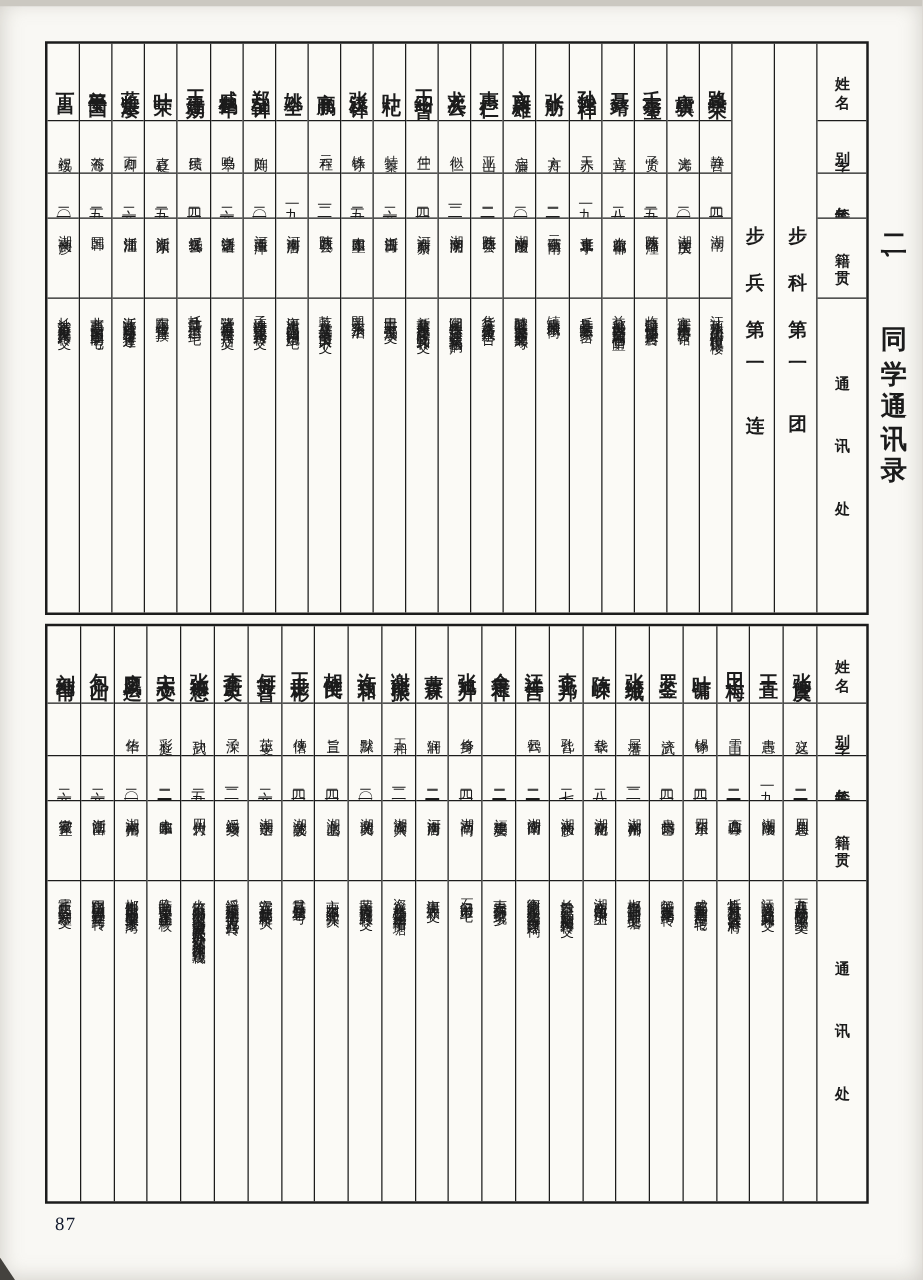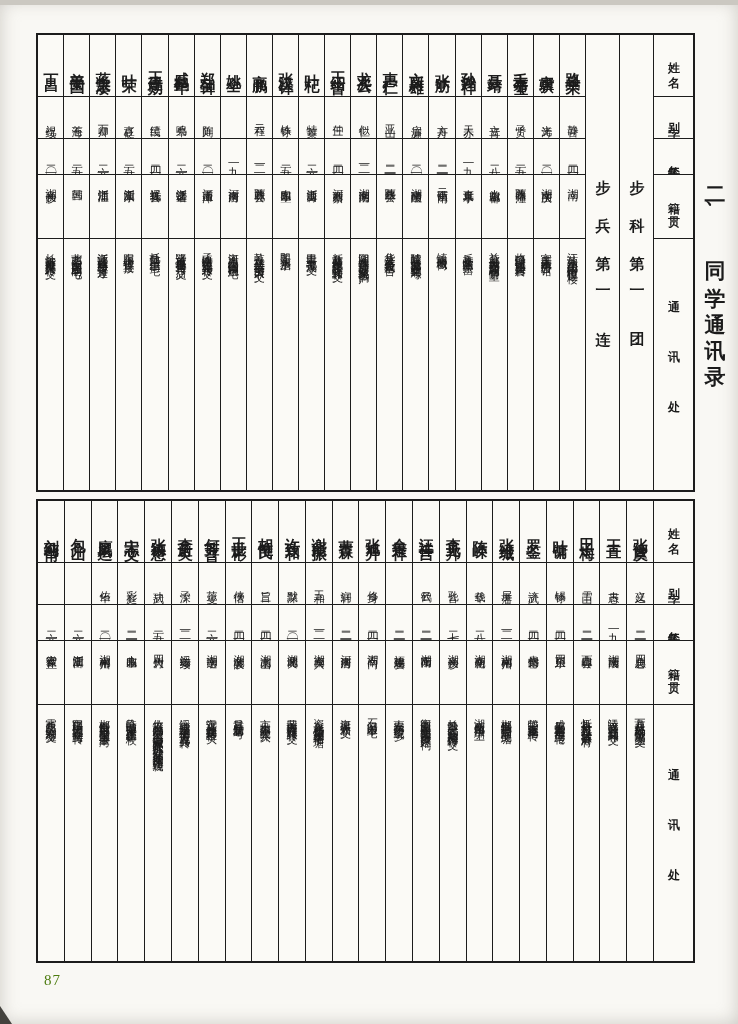--- a/index.html
+++ b/index.html
@@ -10,21 +10,21 @@
     box-shadow:inset 0 0 18px rgba(120,115,105,.35);
   }
   .scan-top{position:absolute;top:0;left:0;width:100%;height:5px;background:#cbc8c1;}
   .corner-mark{position:absolute;left:0;top:1006px;width:12px;height:18px;background:#44423e;
     clip-path:polygon(0 0,100% 100%,0 100%);}
   .page-title{
     position:absolute;top:172px;right:9px;height:430px;
     writing-mode:vertical-rl;text-orientation:upright;
     font-size:21px;font-weight:bold;letter-spacing:26px;white-space:nowrap;
   }
-  .page-number{position:absolute;left:44px;top:972px;font-size:15px;color:#4d7c0f;letter-spacing:1px;}
+  .page-number{position:absolute;left:44px;top:972px;font-size:15px;color:#0f172a;letter-spacing:1px;}
 
   .table{
     position:absolute;display:flex;flex-direction:row-reverse;
     border:2px solid #1c1c1c;background:#fbfaf6;box-sizing:border-box;
   }
   #top-table{left:36px;top:33px;width:659px;height:459px;}
   #bottom-table{left:36px;top:499px;width:659px;height:464px;}
 
   .col{display:flex;flex-direction:column;border-left:1px solid #1c1c1c;box-sizing:border-box;min-width:0;}
   .col:last-child{border-left:none;}

